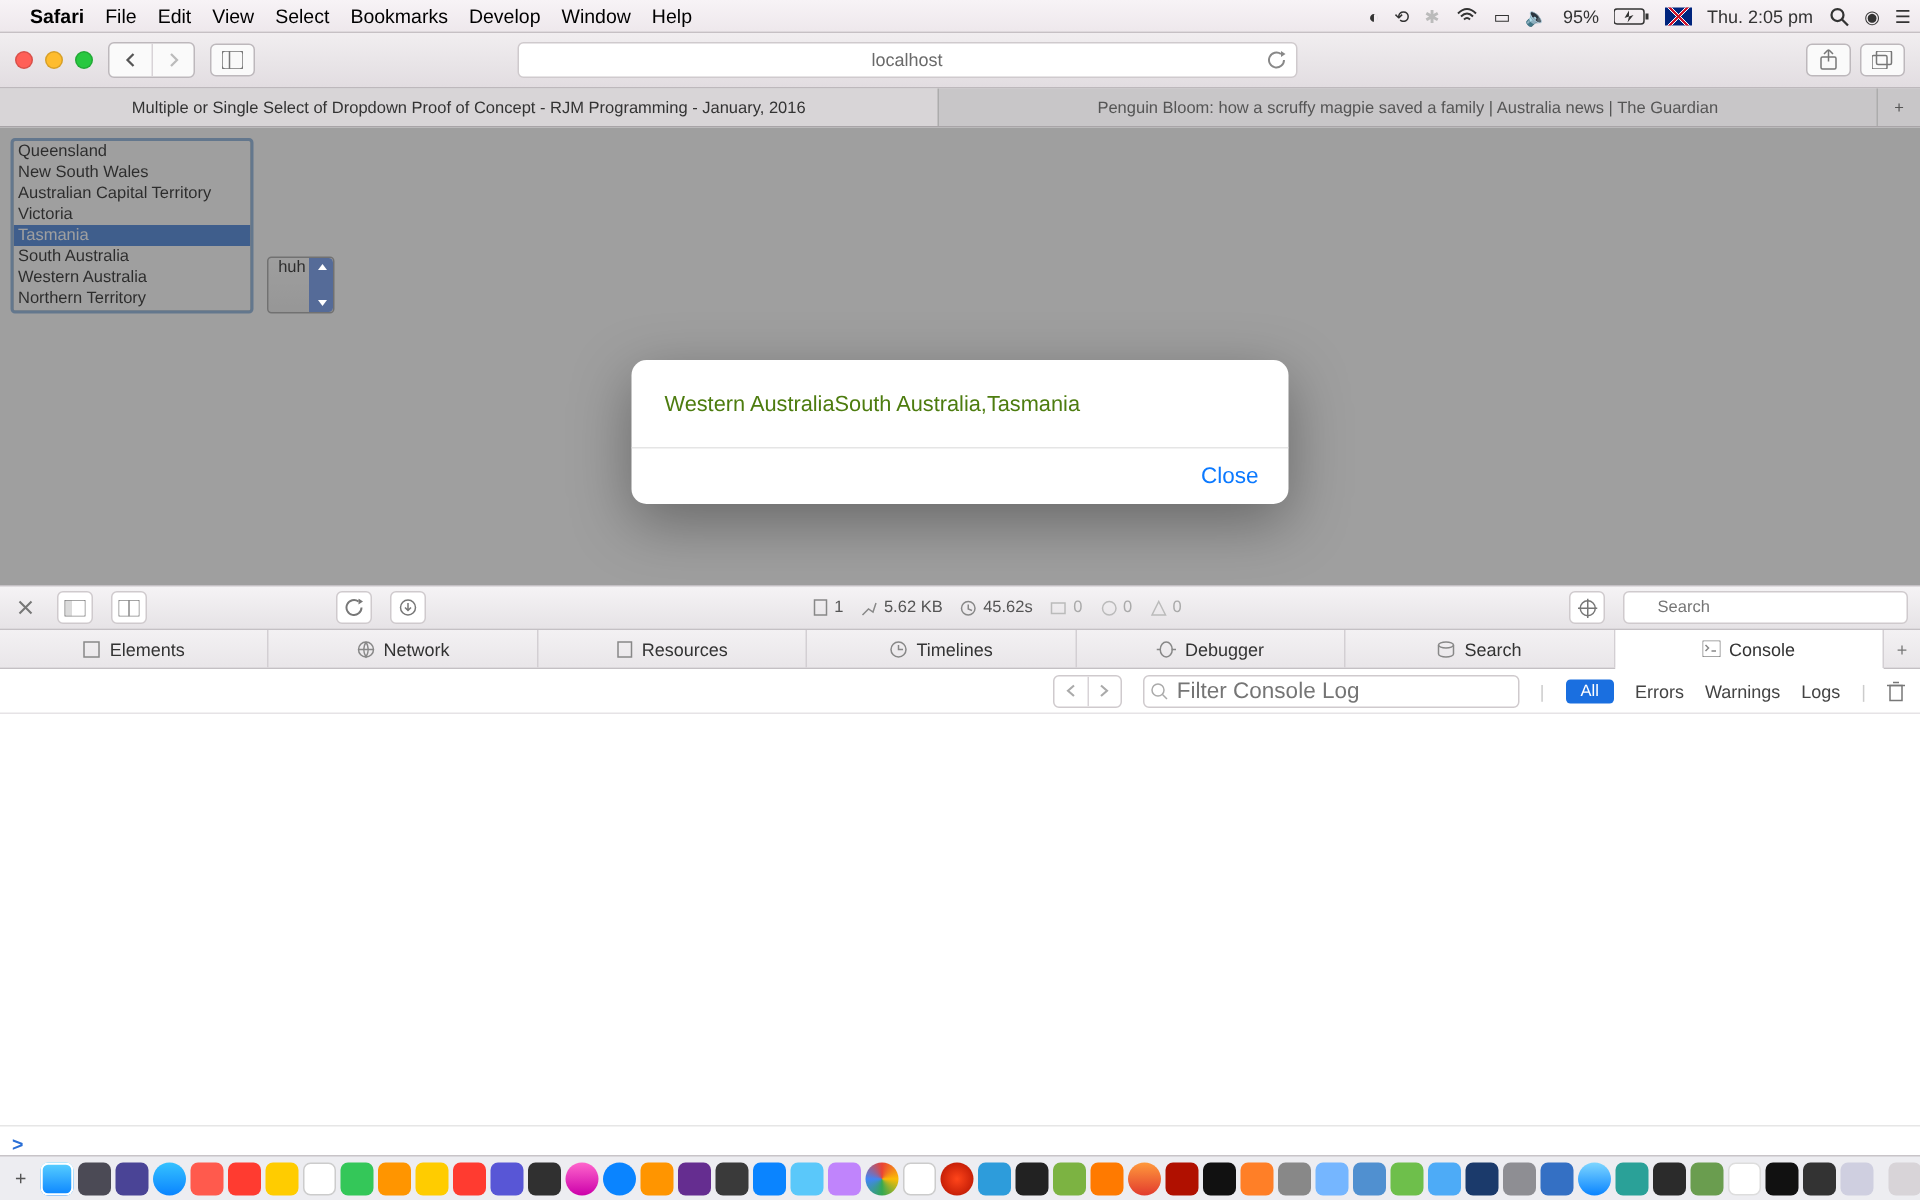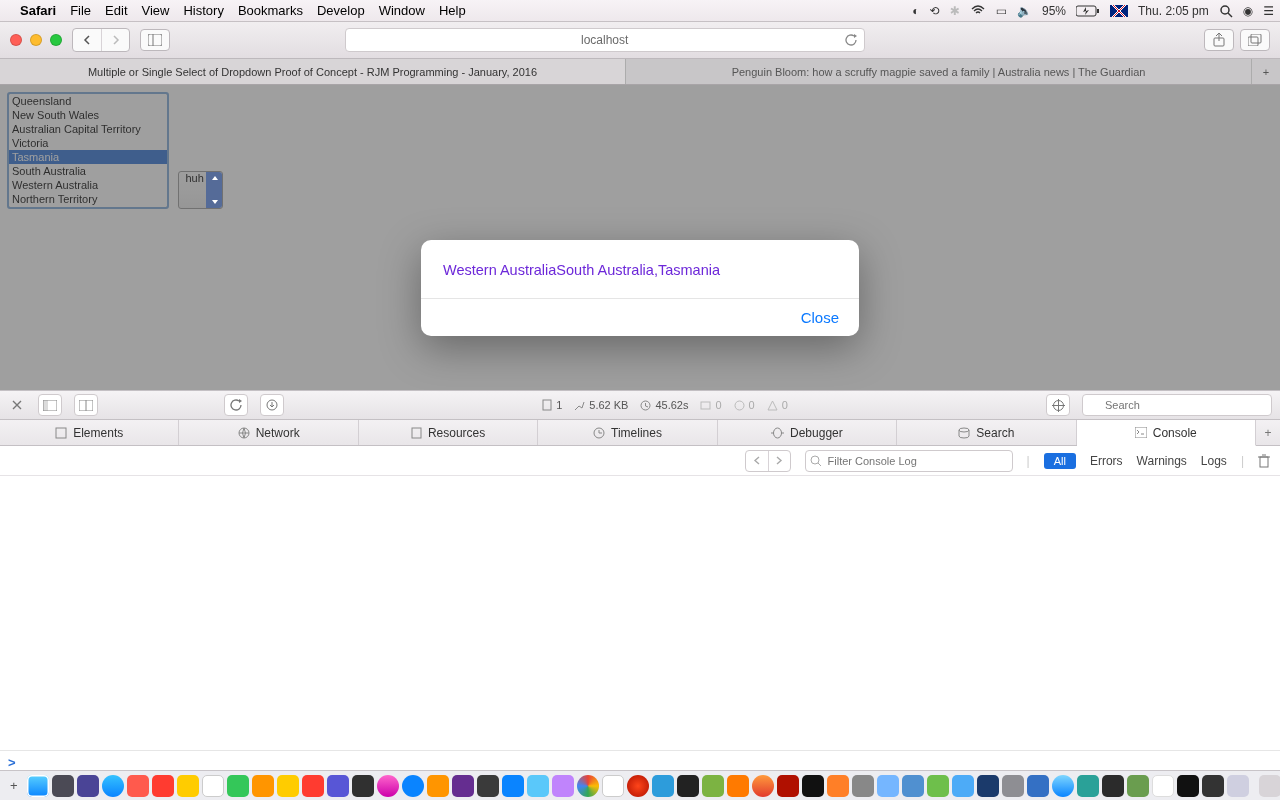--- a/index.html
+++ b/index.html
@@ -45,21 +45,21 @@
   select[multiple] { width:160px; height:115px; font-size:11px; border:1px solid #9a9a9a; background:#fff; outline:2px solid #7aa7d8; outline-offset:-1px;}
   select[multiple] option{padding:1px 3px;}
   select[multiple] option.sel{background:#2a6fd6;color:#fff;}
   .mini-select{display:inline-block;border:1px solid #9a9a9a;border-radius:3px;height:38px;font-size:11px;background:linear-gradient(#fdfdfd,#ececec);padding:0 18px 0 6px;position:relative;vertical-align:bottom;margin-left:6px;}
   .mini-select::after{content:"";position:absolute;right:0;top:0;width:16px;height:100%;background:#5b8def;border-radius:0 3px 3px 0;}
   .mini-select::before{content:"";position:absolute;right:4px;top:4px;width:0;height:0;border-left:3px solid transparent;border-right:3px solid transparent;border-bottom:4px solid #fff;z-index:1;}
   .mini-select .dn{position:absolute;right:4px;bottom:4px;width:0;height:0;border-left:3px solid transparent;border-right:3px solid transparent;border-top:4px solid #fff;z-index:1;}
 
   
   .alertbox{position:absolute;left:50%;top:155px;transform:translateX(-50%);width:438px;background:#fff;border-radius:10px;box-shadow:0 12px 40px rgba(0,0,0,.35);overflow:hidden;}
-  .alertbox .msg{padding:22px 22px 20px;font-size:14.5px;color:#6d28d9;}
+  .alertbox .msg{padding:22px 22px 20px;font-size:14.5px;color:#4d7c0f;}
   .alertbox .bar{border-top:1px solid #e5e5e5;display:flex;justify-content:flex-end;padding:10px 20px;}
   .alertbox .close{color:#0b79ff;font-size:15px;cursor:pointer;}
 
   
   .dt-topbar{height:30px;background:linear-gradient(#f5f3f5,#e6e3e6);border-top:1px solid #c4c0c4;border-bottom:1px solid #c4c0c4;display:flex;align-items:center;font-size:11px;color:#555;padding:0 8px;gap:16px;}
   .dt-topbar .grp{display:flex;align-items:center;gap:12px;}
   .dt-topbar .spacer{flex:1;}
   .dt-topbar .pill{display:flex;align-items:center;gap:4px;}
   .dt-topbar .dt-search{border:1px solid #cfcacd;border-radius:4px;height:22px;width:190px;padding:0 6px 0 22px;font-size:11px;background:#fff;position:relative;}
   .dt-search-wrap{position:relative;}
@@ -71,21 +71,21 @@
   .dt-tabs{height:26px;background:linear-gradient(#f3f1f3,#e9e6e9);border-bottom:1px solid #c4c0c4;display:flex;font-size:12px;color:#333;text-align:right;}
   .dt-tab{flex:1;display:flex;align-items:center;justify-content:center;gap:6px;border-right:1px solid #d3cfd3;}
   .dt-tab.active{background:#fff;border-bottom:1px solid #fff;margin-bottom:-1px;}
   .dt-plus{width:24px;display:flex;align-items:center;justify-content:center;color:#777;}
 
   
   .con-filter{height:30px;border-bottom:1px solid #e6e3e6;display:flex;align-items:center;justify-content:flex-end;padding:0 10px;gap:14px;font-size:12px;color:#444;}
   .navset{display:flex;border:1px solid #cfcacd;border-radius:4px;overflow:hidden;}
   .navset div{width:22px;height:20px;display:flex;align-items:center;justify-content:center;color:#999;}
   .navset div+div{border-left:1px solid #d8d3d7;}
-  .con-filter input{border:1px solid #cfcacd;border-radius:4px;height:22px;width:208px;padding:0 20px 0 22px;font-size:11px;}
+  .con-filter input{border:1px solid #cfcacd;border-radius:4px;height:22px;width:251px;padding:0 20px 0 22px;font-size:15px;}
   .filter-wrap{position:relative;}
   .filter-wrap svg{position:absolute;left:5px;top:5px;}
   .chip{background:#1a6fe0;color:#fff;padding:2px 10px;border-radius:3px;font-size:11px;}
   .divider{color:#ccc;}
 
   
   .con-body{height:274px;background:#fff;}
   .con-prompt{height:24px;border-top:1px solid #e6e6e6;display:flex;align-items:center;padding:0 8px;}
   .con-prompt .p{color:#2a6fd6;font-weight:bold;font-size:13px;}
   .con-input{flex:1;border:none;outline:none;font-size:12px;padding-left:6px;}
@@ -100,21 +100,21 @@
 </head>
 <body>
 
 <div class="menubar">
   <div class="left">
     <span class="apple"></span>
     <span class="app">Safari</span>
     <span>File</span>
     <span>Edit</span>
     <span>View</span>
-    <span>History</span>
+    <span>Select</span>
     <span>Bookmarks</span>
     <span>Develop</span>
     <span>Window</span>
     <span>Help</span>
   </div>
   <div class="right">
     <span>◐</span>
     <span>⟲</span>
     <span style="color:#bbb;">✱</span>
     <span>

